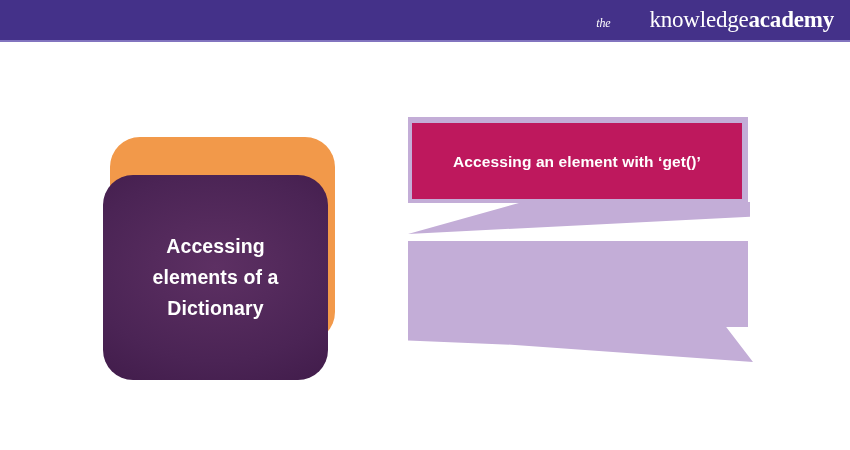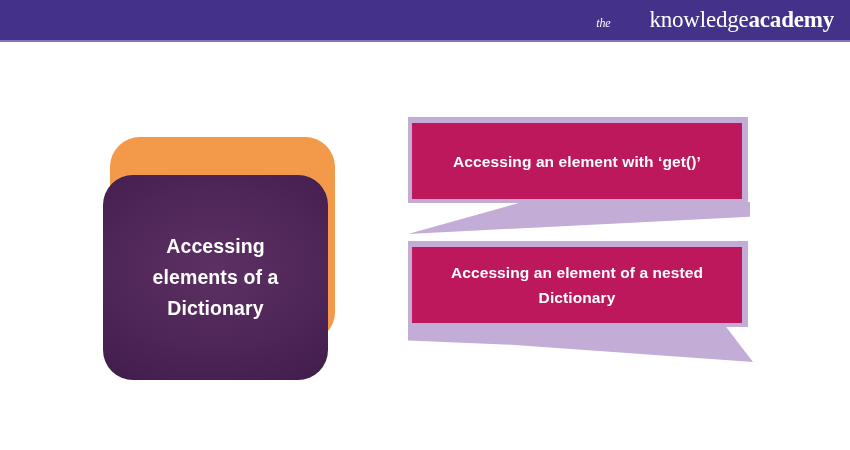--- a/index.html
+++ b/index.html
@@ -200,16 +200,13 @@
   <div class="callout-tail"></div>
   <div class="callout-frame"></div>
   <div class="callout-body">
     <div class="callout-label">Accessing an element with ‘get()’</div>
   </div>
 </div>
 
 <div class="callout" id="callout-2">
   <div class="callout-tail"></div>
   <div class="callout-frame"></div>
-  <div class="callout-body">
-    <div class="callout-label">Accessing an element of a nested Dictionary</div>
-  </div>
 </div>
 
 </body></html>

